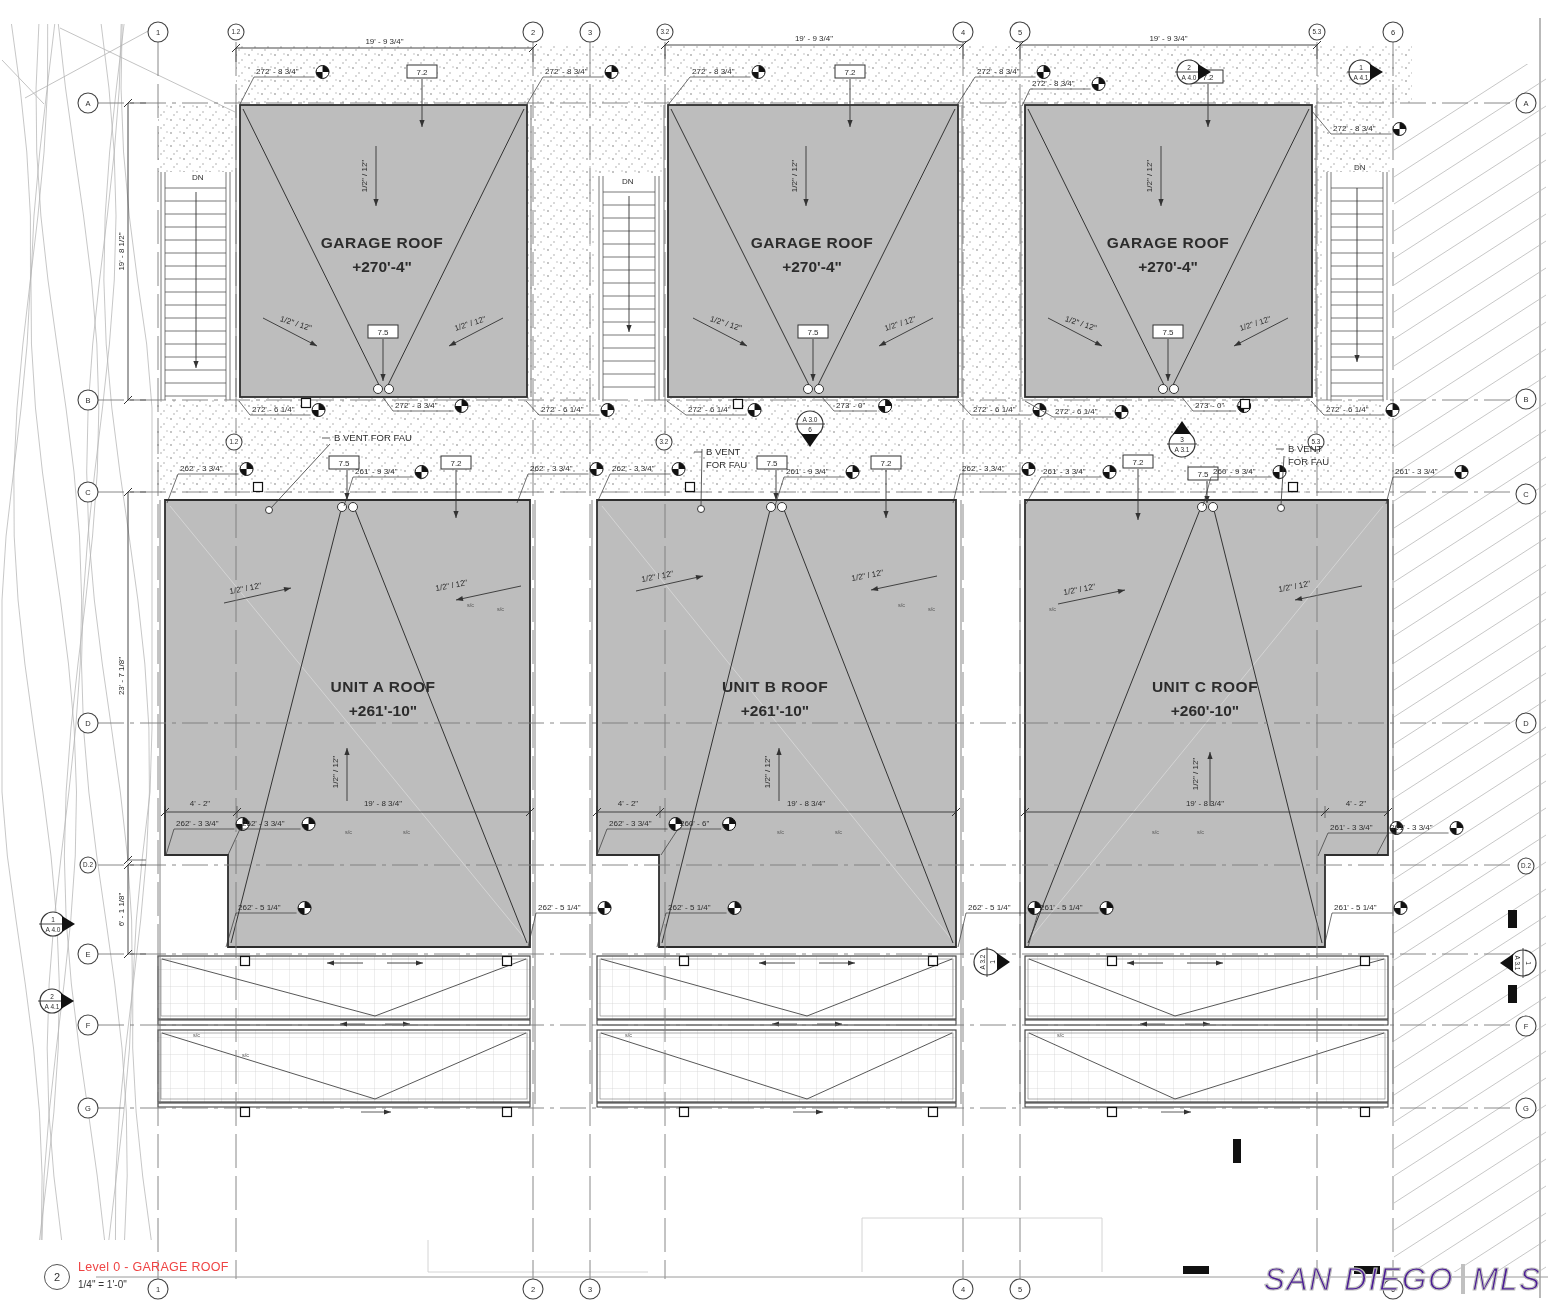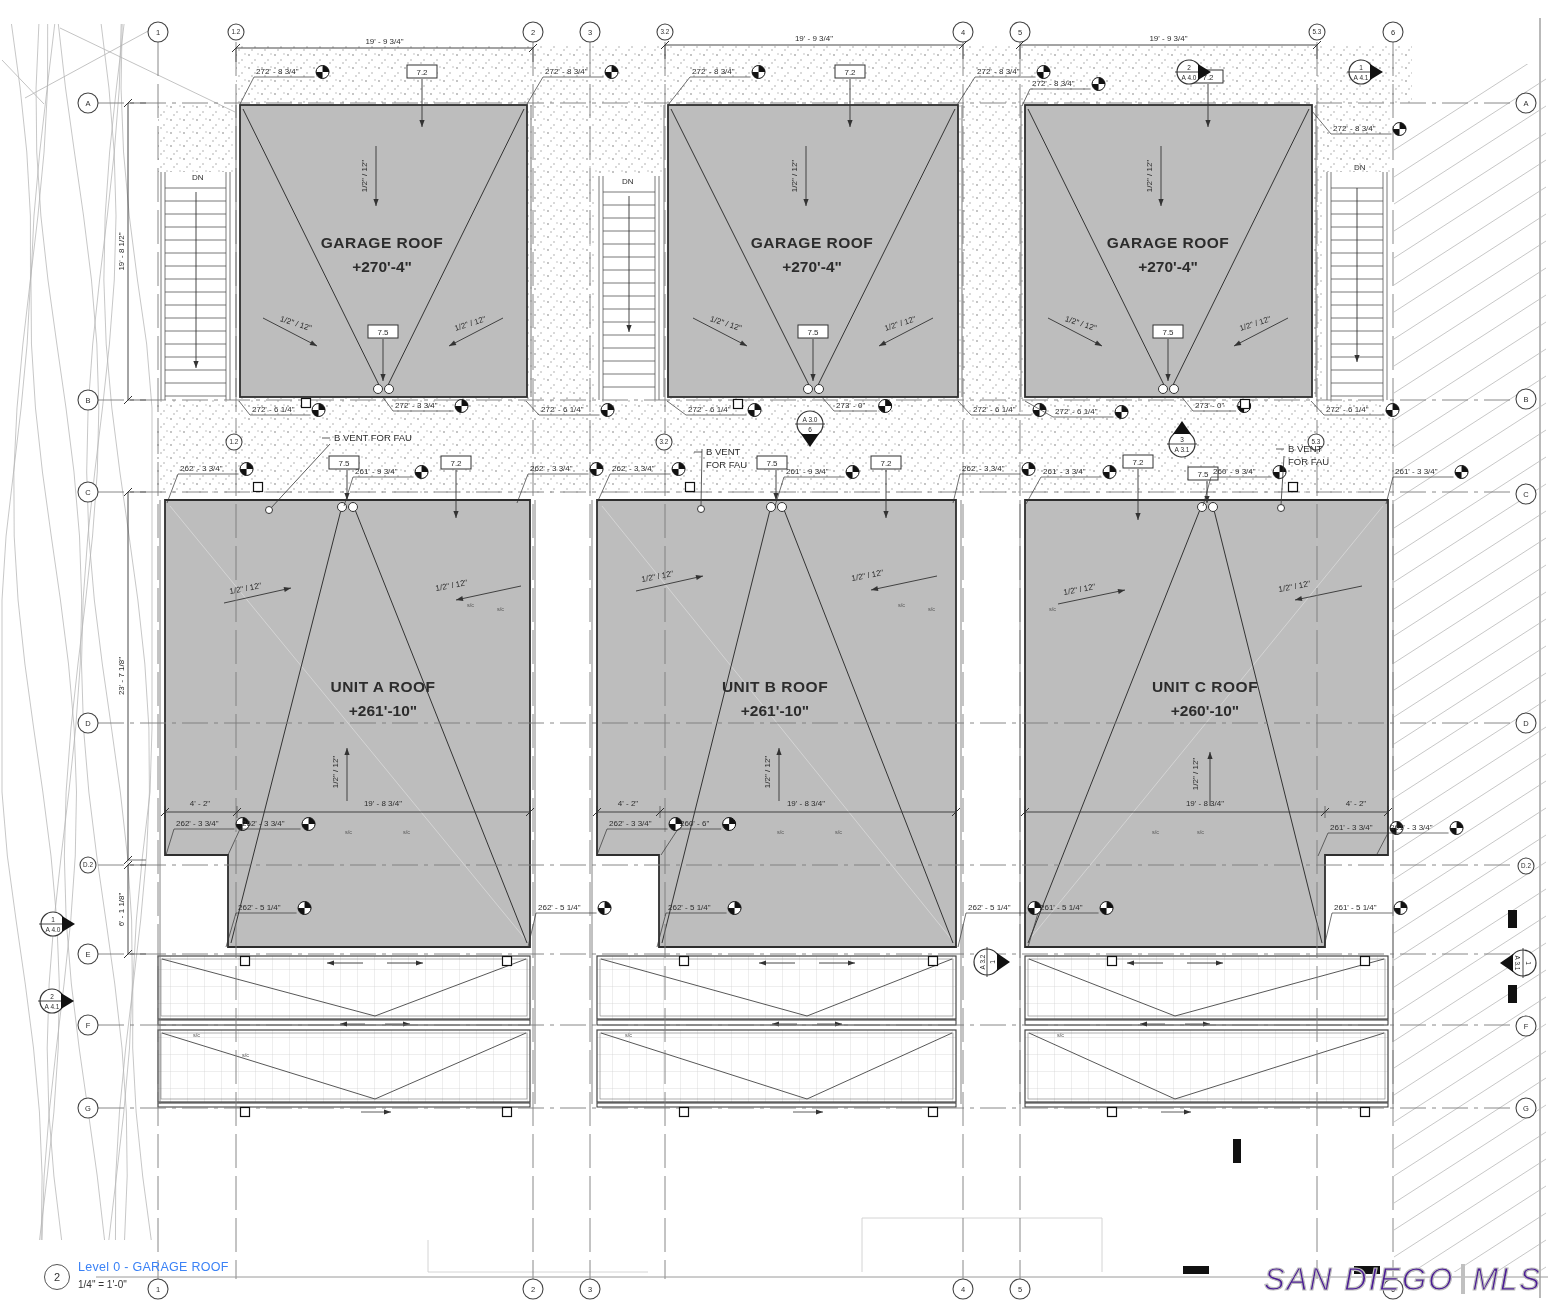--- a/index.html
+++ b/index.html
@@ -2,21 +2,21 @@
 <html><head>
 <meta charset="utf-8">
 <style>
   html,body{margin:0;padding:0;background:#ffffff;}
   .sheet{position:relative;width:1548px;height:1300px;background:#ffffff;overflow:hidden;
          font-family:"Liberation Sans",sans-serif;}
   svg{position:absolute;left:0;top:0;}
   .titleblock{position:absolute;left:44px;top:1260px;display:flex;align-items:flex-start;color:#3a3a3a;}
   .tb-circle{width:24px;height:24px;border:1.5px solid #555;border-radius:50%;display:flex;
              align-items:center;justify-content:center;font-size:11px;margin-right:8px;margin-top:4px;color:#333;}
-  .tb-title{font-size:12.5px;letter-spacing:.3px;color:#3b82f6;padding-bottom:2px;}
+  .tb-title{font-size:12.5px;letter-spacing:.3px;color:#ef4444;padding-bottom:2px;}
   .tb-scale{font-size:10px;padding-top:3px;color:#333;}
   .watermark{position:absolute;right:6px;bottom:2px;font-size:31px;letter-spacing:2px;color:#ffffff;
              -webkit-text-stroke:1.2px #bfbfbf;text-stroke:1.2px #bfbfbf;white-space:nowrap;}
   .watermark span{color:#4c1d95;font-style:italic;-webkit-text-stroke:1.2px #bdbdbd;}
   .wm-bar{display:inline-block;width:4px;height:30px;background:#c0c0c0;margin:0 7px;vertical-align:-4px;
           -webkit-text-stroke:0;}
 </style>
 </head>
 <body>
 

